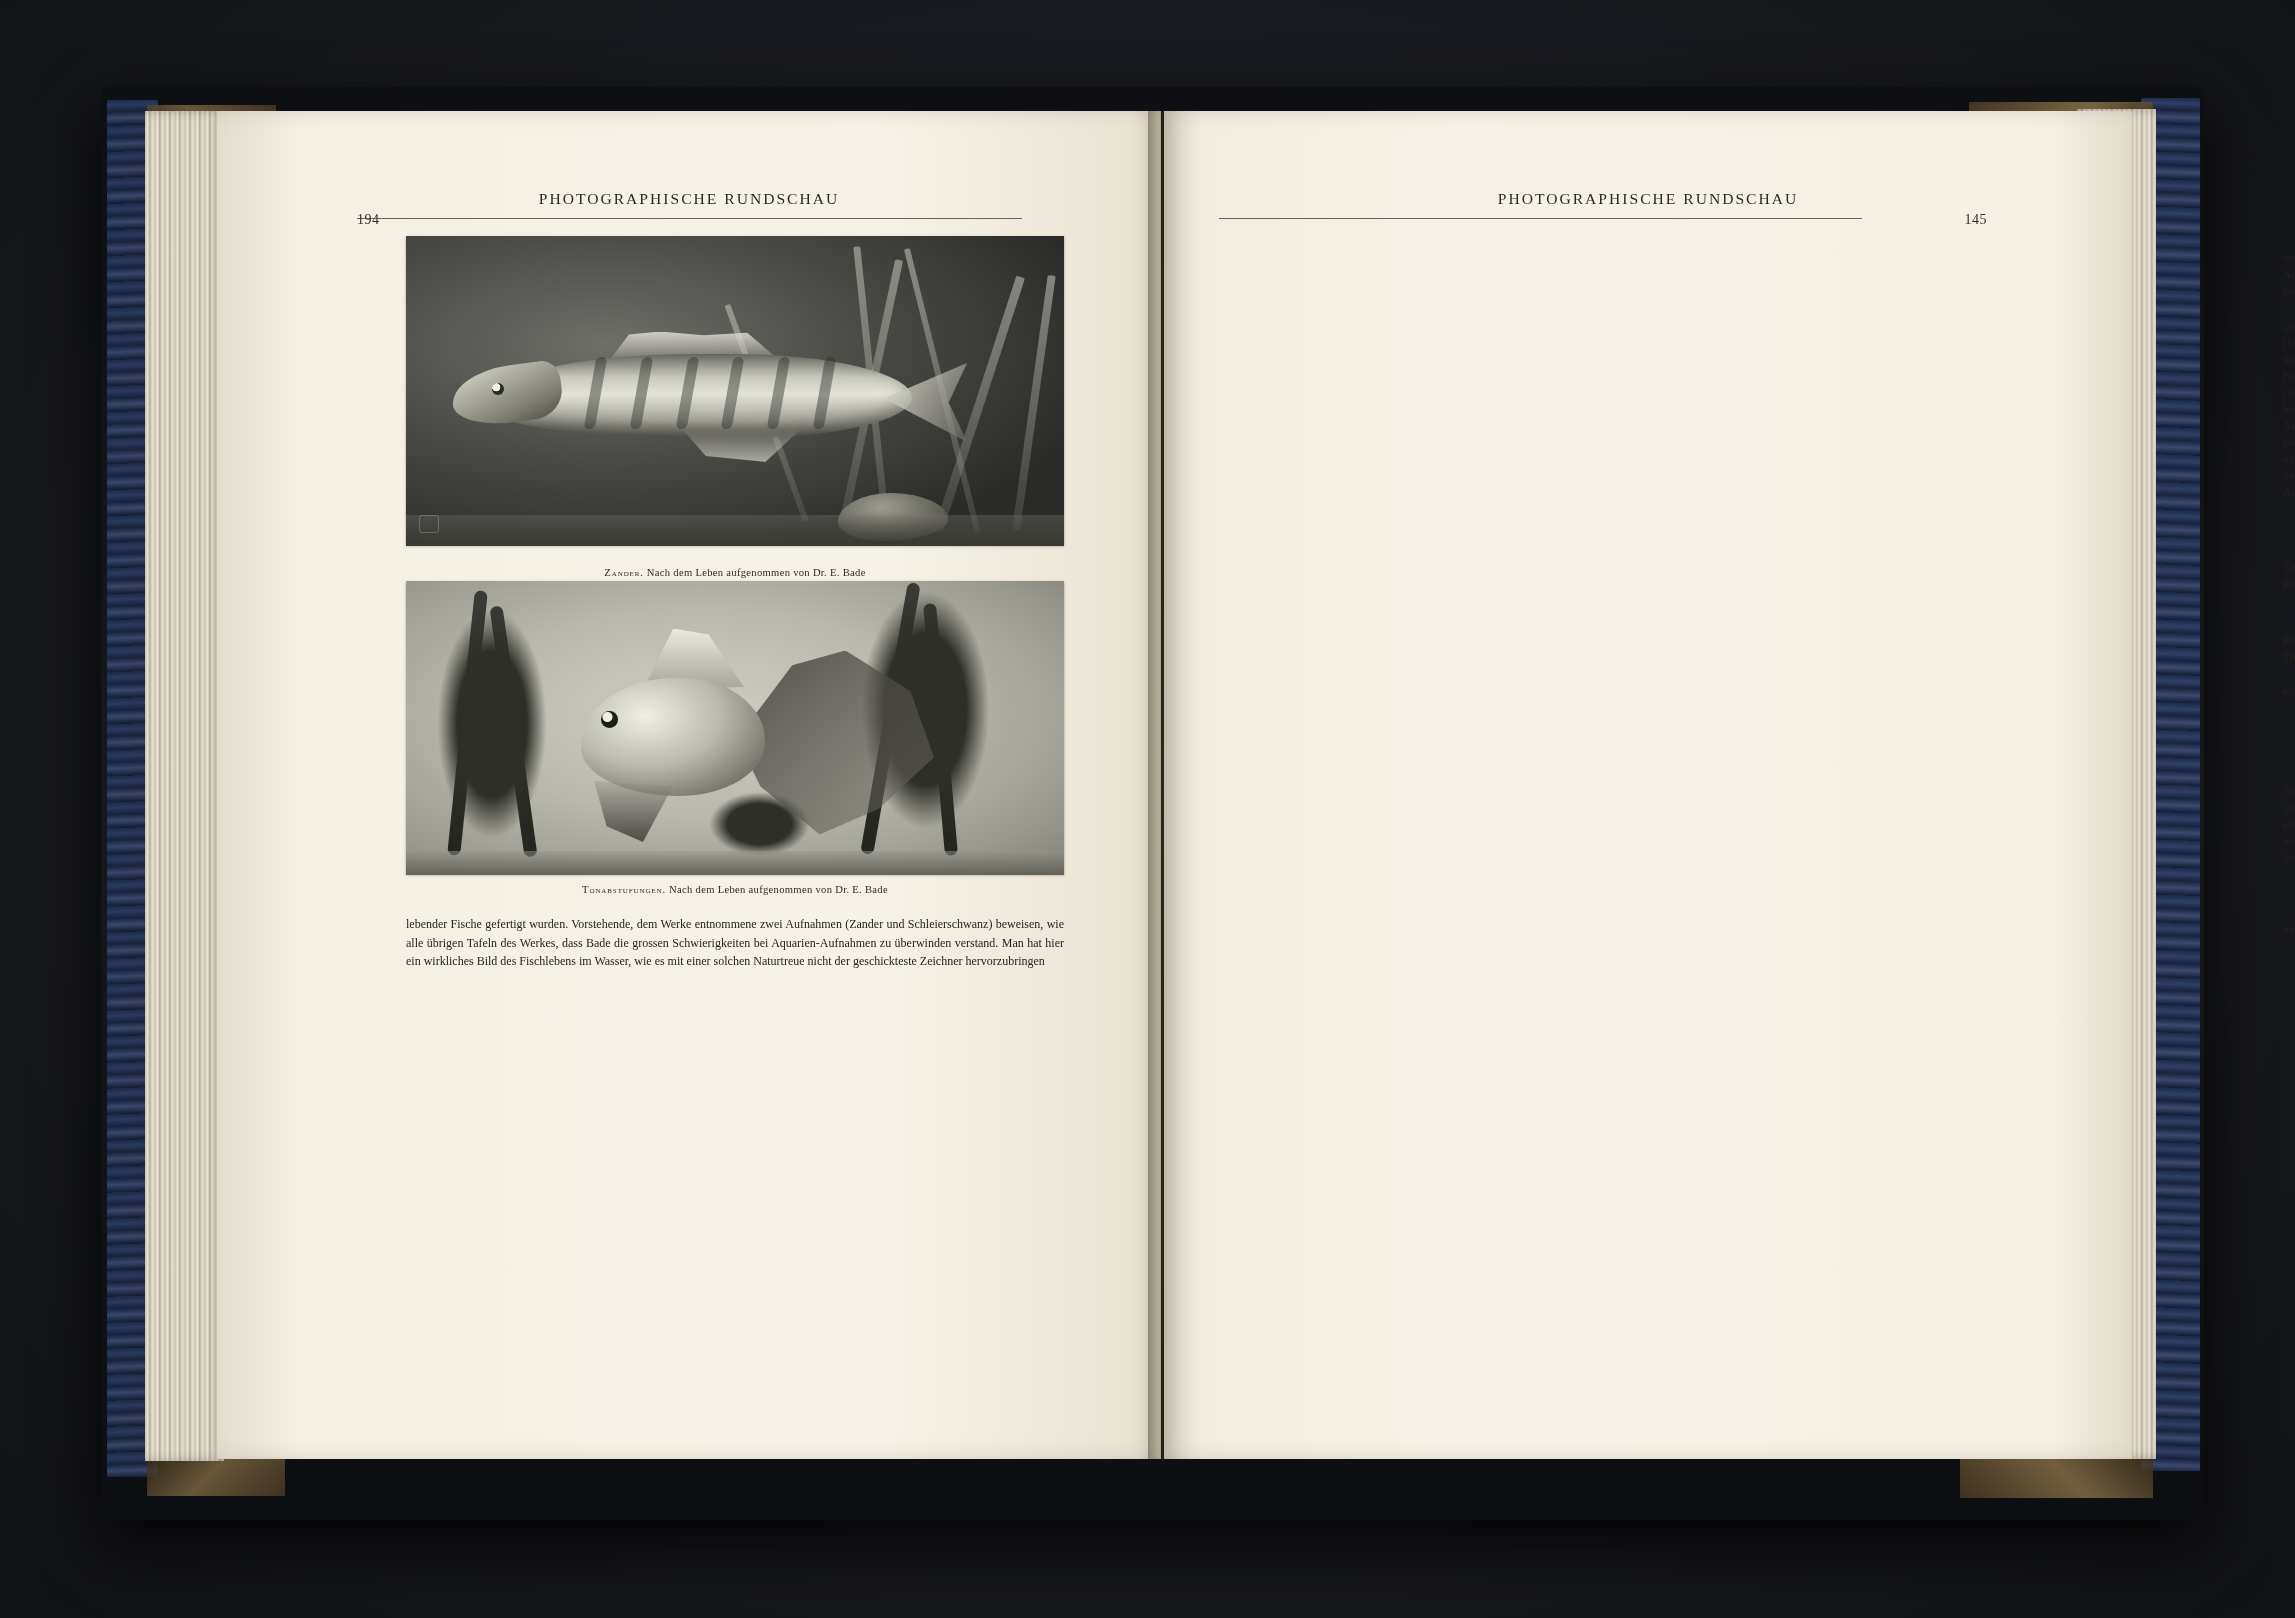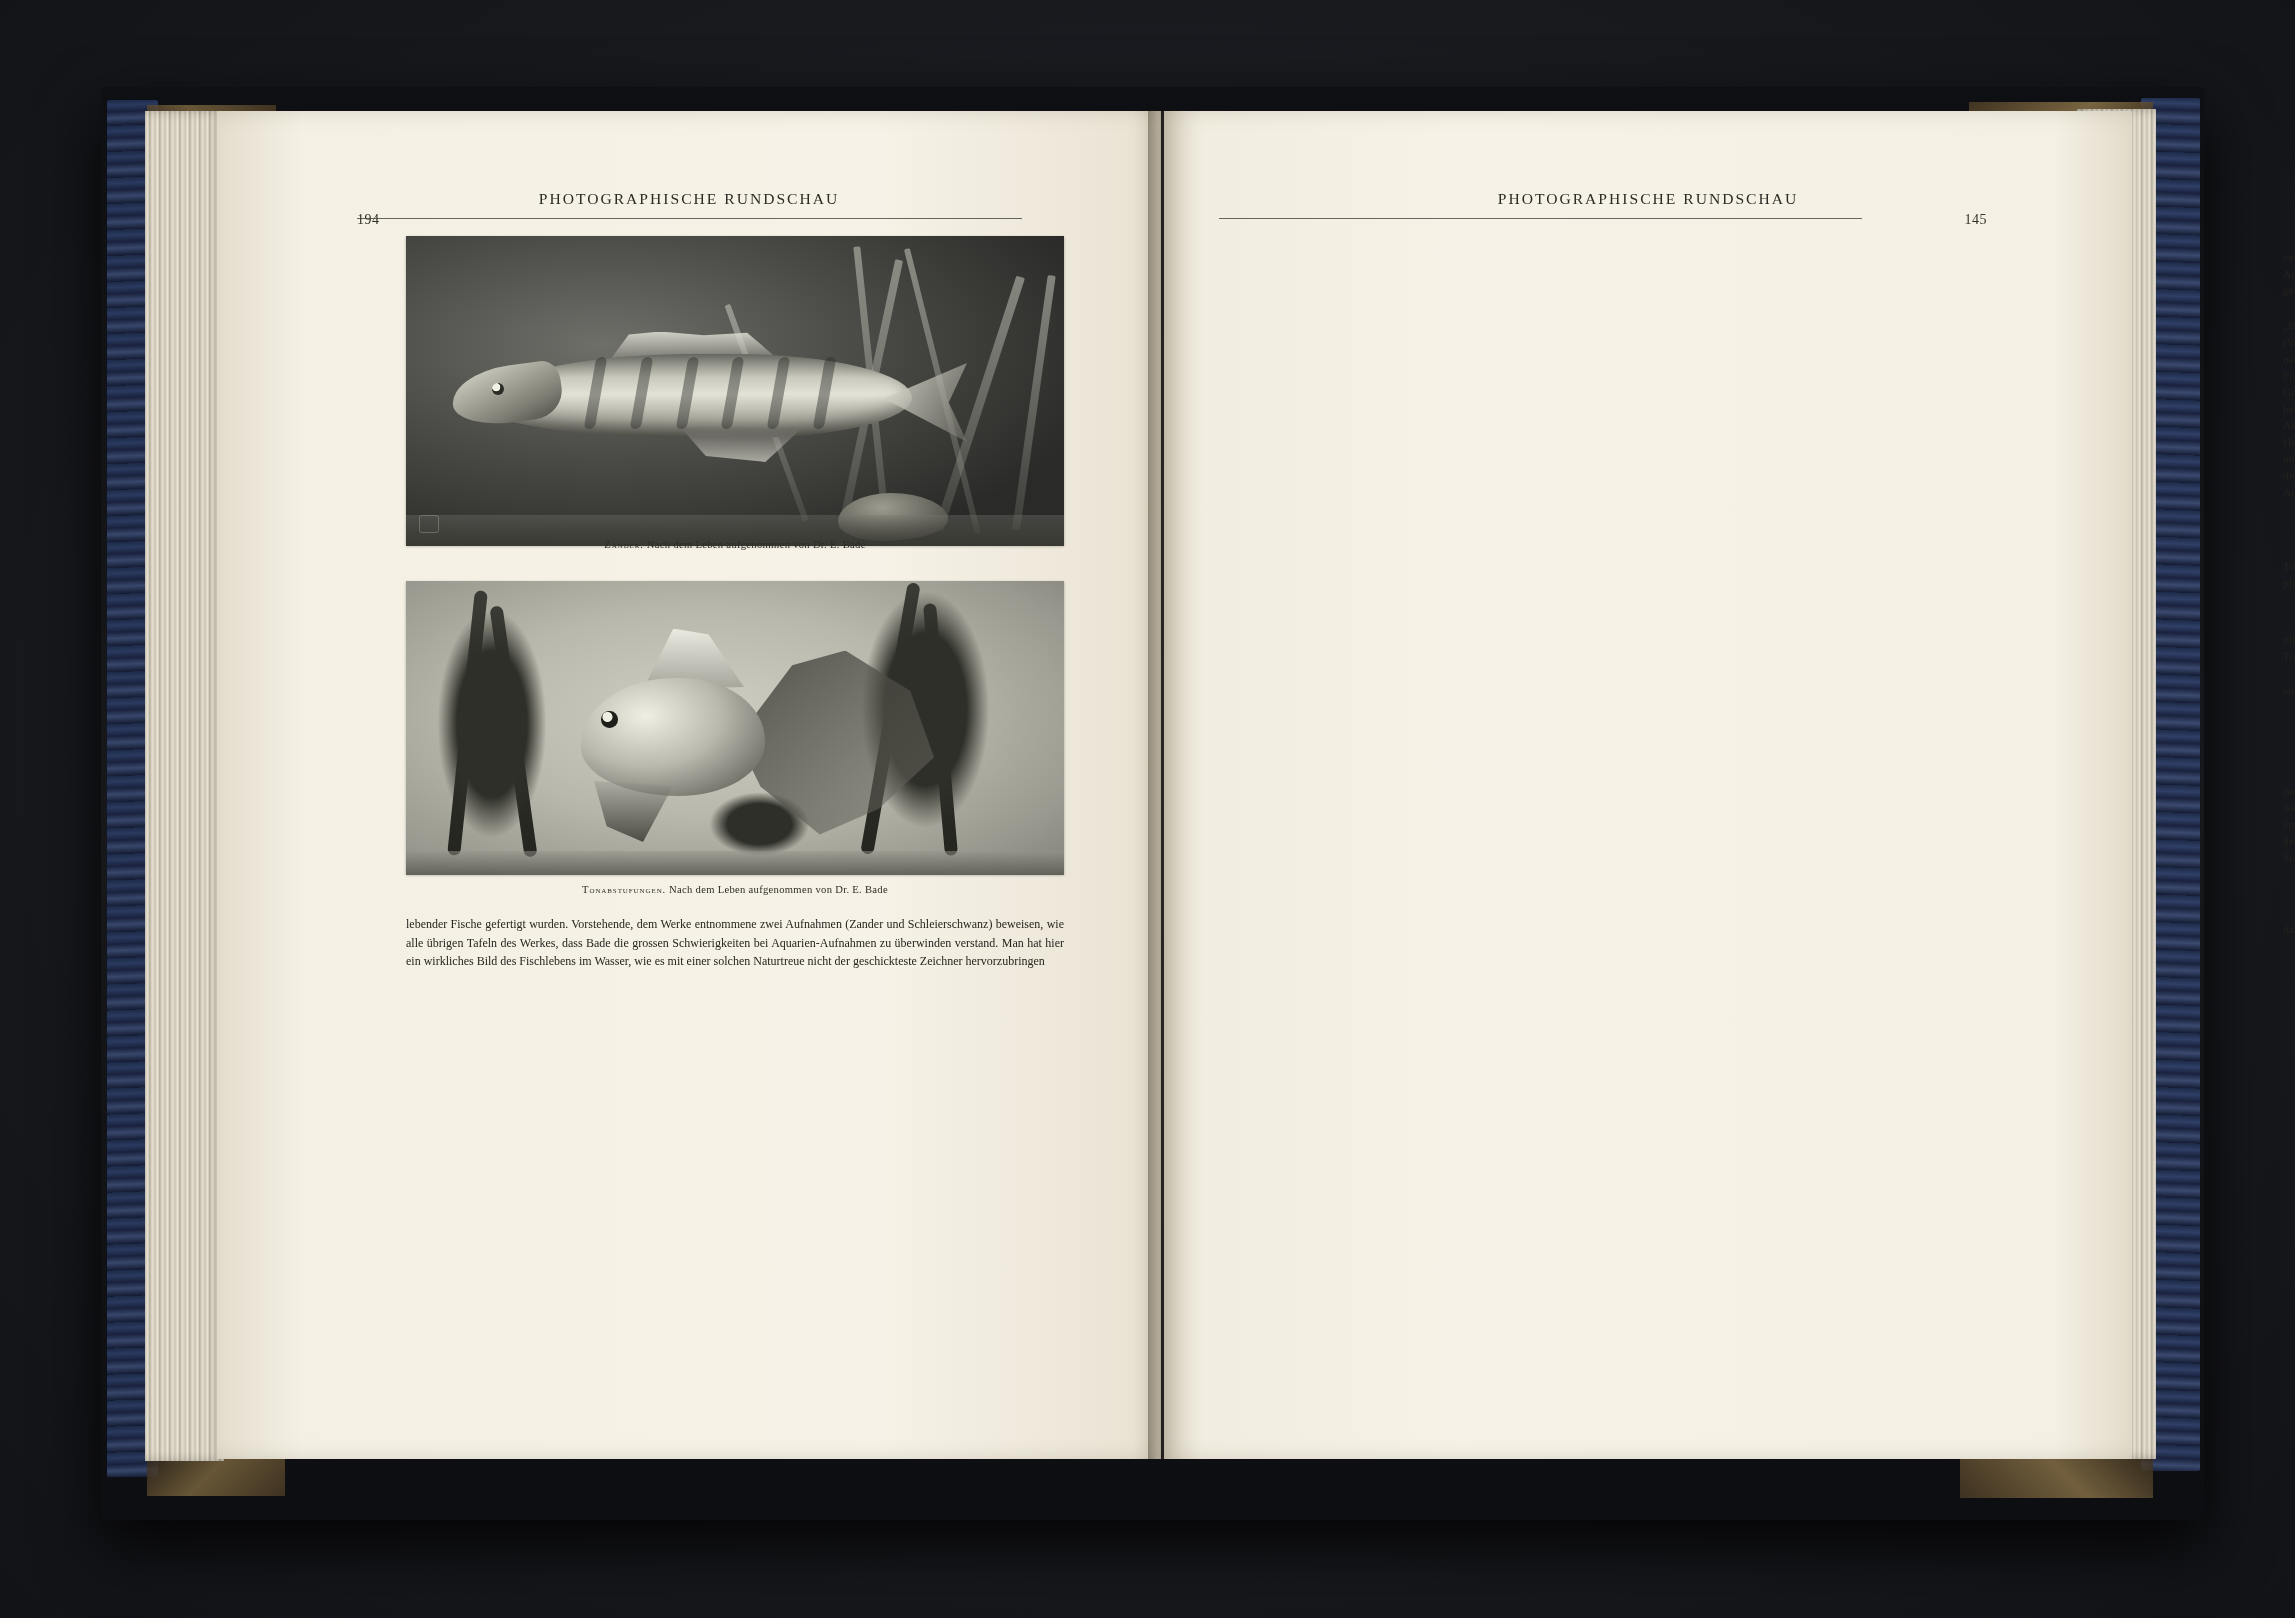--- a/index.html
+++ b/index.html
@@ -194,21 +194,21 @@
   }
   .fig-caption {
     position: absolute;
     width: 658px;
     left: 189px;
     text-align: center;
     font-size: 10.6px;
     color: #2e2b25;
     letter-spacing: 0.3px;
   }
-  .cap1 { top: 428px; }
+  .cap1 { top: 456px; }
   .cap2 { top: 773px; }
   .fig-caption .cap-title {
     font-variant: small-caps;
     letter-spacing: 0.9px;
   }
 
   .left-body {
     position: absolute;
     left: 189px;
     top: 804px;

